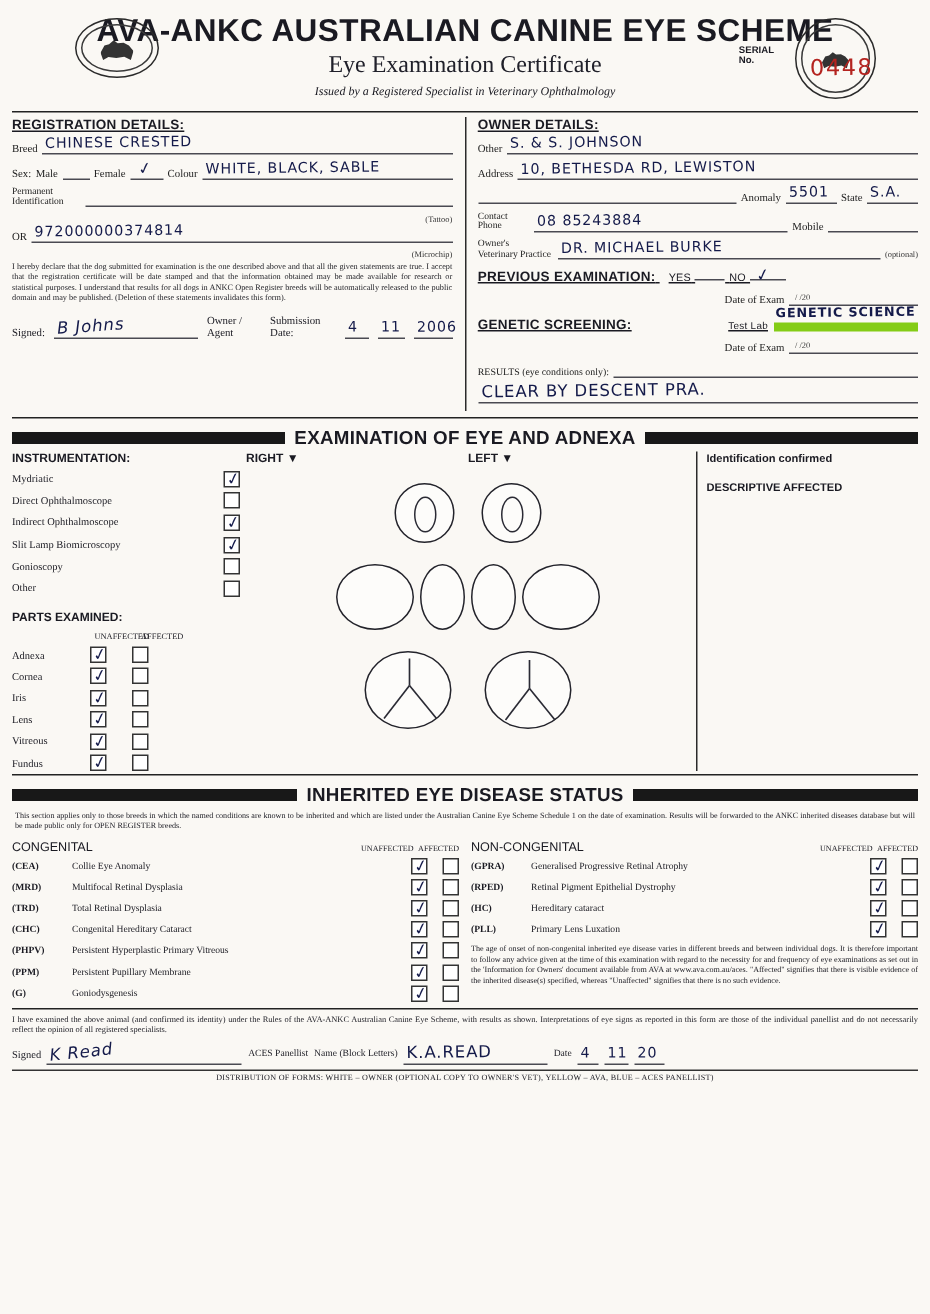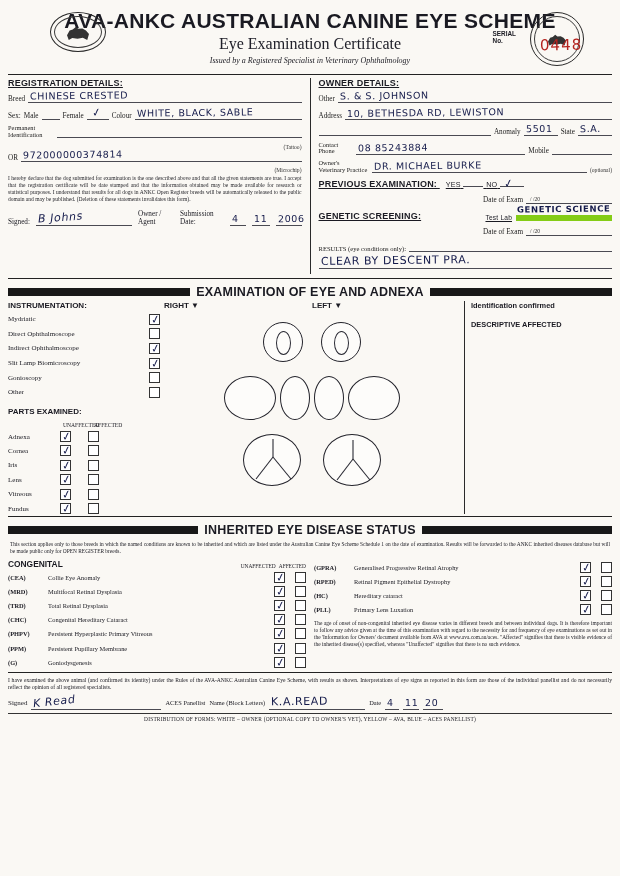--- a/index.html
+++ b/index.html
@@ -130,21 +130,21 @@
     position:relative; background:#fdfcfa;
   }
   .eye .pupil {
     position:absolute; border:1.2px solid #2a2a34; border-radius:50%;
   }
   .exam-right .sub-head { font-size:7.4px; }
   
   .inh-note { font-size:5.4px; line-height:1.25; text-align:justify; margin:4px 2px; }
   .inh { display:flex; gap:8px; }
   .inh-col { flex:1; }
-  .inh-head { font-family:"Liberation Sans", sans-serif; font-weight:bold; font-size:8.4px; }
+  .inh-head { font-family:"Liberation Sans", sans-serif; font-weight:normal; font-size:8.4px; }
   .cond-head { display:flex; justify-content:flex-end; gap:3px; font-size:5.4px; }
   .cond-row { display:flex; align-items:center; font-size:6.4px; margin-top:3.2px; }
   .cond-row .code { width:40px; font-weight:bold; }
   .cond-row .nm { flex:1; }
   .agenote { font-size:5.4px; line-height:1.25; text-align:justify; margin-top:5px; }
   
   .footer-note { font-size:5.6px; line-height:1.3; text-align:justify; margin-top:4px; }
   .foot-sign { display:flex; align-items:flex-start; gap:4px; font-size:7px; margin-top:8px; }
   .distrib {
     text-align:center; font-size:5.4px; letter-spacing:0.2px; margin-top:3px;
@@ -564,20 +564,27 @@
         <span class="nm">Goniodysgenesis</span>
         <span class="box">
             <span class="tick">✓</span>
           </span>
         <span style="width:10px"></span>
         <span class="box"></span>
       </div>
     </div>
 
     <div class="inh-col">
+      <div style="display:flex;align-items:flex-end">
+        <div class="inh-head" style="flex:1">NON-CONGENITAL</div>
+        <div class="cond-head">
+          <span>UNAFFECTED</span>
+          <span>AFFECTED</span>
+        </div>
+      </div>
       <div class="cond-row">
         <span class="code">(GPRA)</span>
         <span class="nm">Generalised Progressive Retinal Atrophy</span>
         <span class="box">
             <span class="tick">✓</span>
           </span>
         <span style="width:10px"></span>
         <span class="box"></span>
       </div>
       <div class="cond-row">

